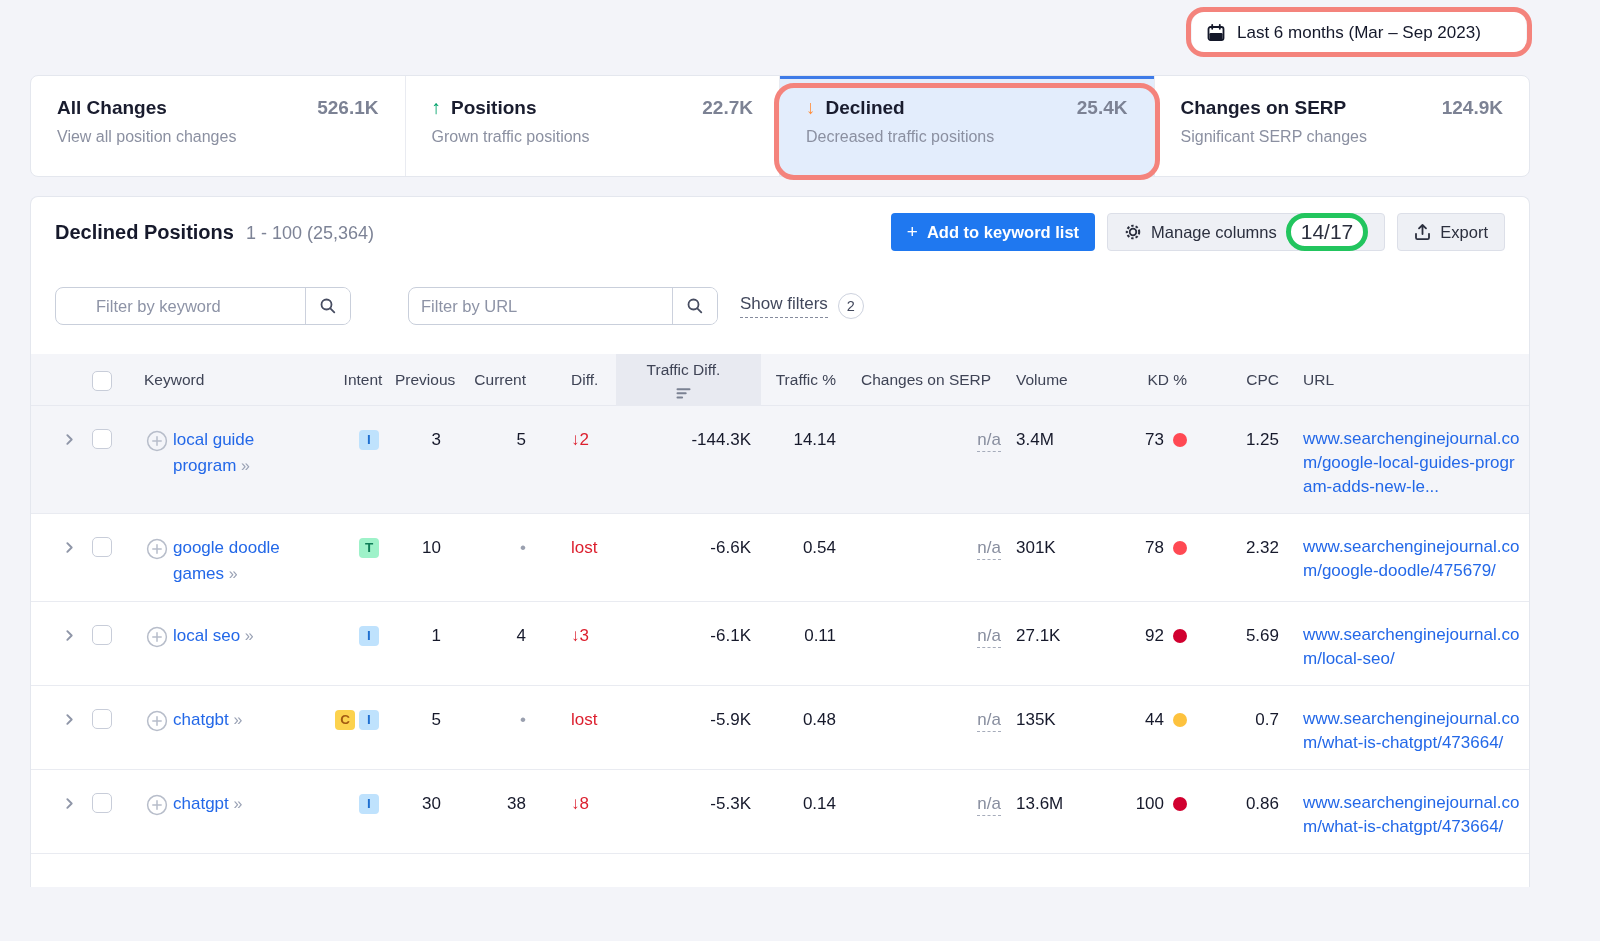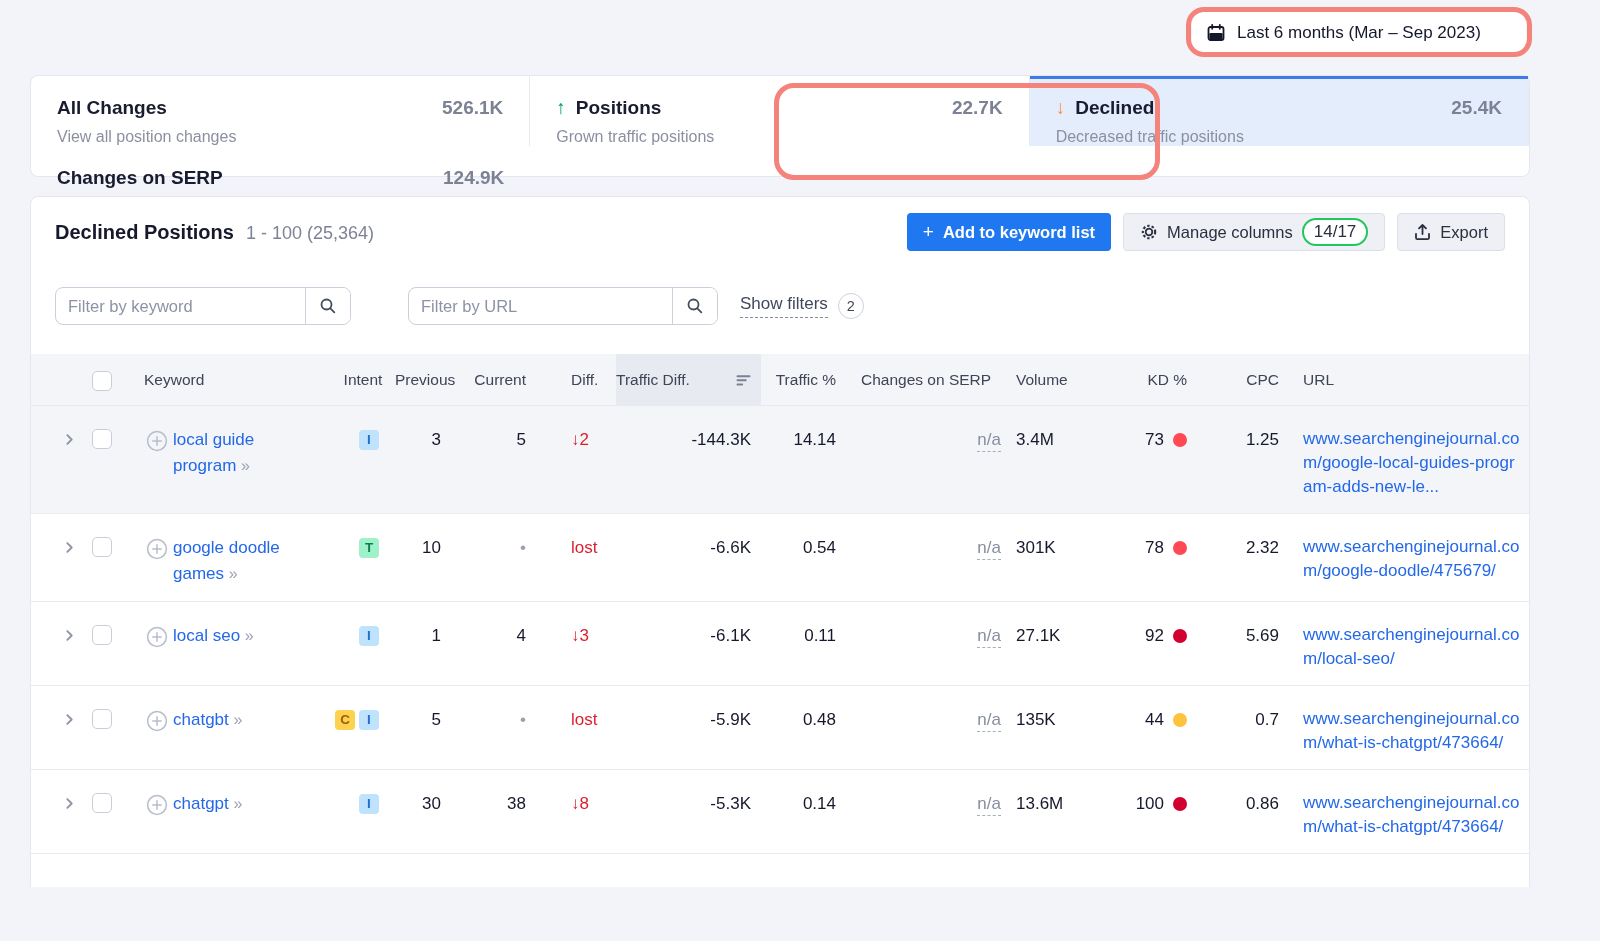--- a/index.html
+++ b/index.html
@@ -8,21 +8,21 @@
           font-family:"Liberation Sans", sans-serif; color:#16192b; overflow:hidden; }
   a { text-decoration:none; }
 
   
   .date-ctl { position:absolute; left:1192px; top:12px; width:334px; height:41px;
               background:#fff; border-radius:12px; display:flex; align-items:center;
               gap:11px; padding-left:14px; font-size:17px; font-weight:400; color:#14182a; cursor:pointer; }
 
   
   .tabs { position:absolute; left:30px; top:75px; width:1500px; height:102px; background:#fff;
-          border:1px solid #e4e7ee; border-radius:8px; display:grid; grid-template-columns:repeat(3,1fr); }
+          border:1px solid #e4e7ee; border-radius:8px; display:grid; grid-template-columns:repeat(4,1fr); }
   .tab { padding:21px 26px 0; border-right:1px solid #e9ebf1; cursor:pointer; }
   .tab:last-child { border-right:none; }
   .tab.selected { background:#e3edfc; box-shadow:inset 0 3px 0 #3e7be8; border-radius:0; }
   .tab-top { display:flex; justify-content:space-between; align-items:baseline; }
   .tab-label { font-size:19px; font-weight:600; color:#191c2e; display:flex; gap:10px; align-items:baseline; }
   .tab-arrow { font-weight:600; }
   .tab-count { font-size:19px; color:#7c8294; font-weight:700; }
   .tab-sub { margin-top:9px; font-size:16px; color:#8b90a1; }
 
   
@@ -32,42 +32,42 @@
   .toolbar { display:flex; justify-content:space-between; align-items:center; padding:16px 24px 0; }
   .tleft { display:flex; align-items:baseline; gap:12px; }
   .title { font-size:20px; font-weight:700; color:#16192b; }
   .range { font-size:18px; color:#7d8396; }
   .tright { display:flex; gap:12px; }
   .btn { height:38px; border:none; border-radius:4px; display:flex; align-items:center; gap:9px;
          padding:0 16px; font-size:16.5px; font-family:inherit; cursor:pointer; }
   .btn-primary { background:#1f78f0; color:#fff; font-weight:700; }
   .btn-primary .plus { font-size:19px; font-weight:400; }
   .btn-gray { background:#eef0f5; color:#2b2f3e; border:1px solid #dcdfe8; }
-  .pill { border:2px solid #22c55e; background:#fff; border-radius:999px; padding:2px 10px; font-size:17px; }
+  .pill { border:5px solid #22c55e; background:#fff; border-radius:999px; padding:2px 10px; font-size:21px; }
 
   .filters { display:flex; align-items:center; padding:0 24px; margin-top:36px; }
   .igroup { display:flex; height:38px; border:1px solid #c9cfdb; border-radius:8px; background:#fff; overflow:hidden; }
   .igroup input { border:none; outline:none; padding:0 12px; font-size:16.5px; font-family:inherit;
                   color:#16192b; width:100%; background:transparent; }
   .igroup input::placeholder { color:#8d93a6; }
-  .g-kw { width:296px; margin-right:30px; }
+  .g-kw { width:296px; margin-right:30px;padding-left:28px; }
   .g-url { width:310px;margin-left:27px; }
   .search-btn { width:45px; border:none; border-left:1px solid #ccd1dd; background:#fff; display:flex;
                 align-items:center; justify-content:center; cursor:pointer; flex:none; }
   .show-filters { display:flex; align-items:center; gap:10px; margin-left:22px; }
   .sf-link { font-size:17px; color:#42485c; border-bottom:1px dashed #858b9c; padding-bottom:3px; cursor:pointer; }
   .sf-badge { width:26px; height:26px; border:1px solid #cdd2de; border-radius:50%; display:flex;
               align-items:center; justify-content:center; font-size:14.5px; color:#42485c; }
 
   
   .grid-row { display:grid; grid-template-columns:52px 38px 210px 64px 70px 71px 80px 145px 85px 170px 92px 95px 86px 1fr; }
   .thead { margin-top:29px; background:#f4f5f9; height:52px; align-items:center; font-size:15.5px;
            color:#3f4456; border-bottom:1px solid #e7e9f0; }
   .thead .c-sorted { background:#e8eaf1; height:52px; display:flex; align-items:center;
-                     justify-content:space-between; gap:8px; cursor:pointer; }
+                     justify-content:center; gap:8px; cursor:pointer;flex-direction:column; }
   .trow { align-items:start; padding:21px 0 14px; border-bottom:1px solid #e9ebf1; background:#fff;
           font-size:17px; line-height:26px; }
   .trow.hl { background:#f4f5f9; }
 
   .c-expand { display:flex; justify-content:center; padding-left:24px; }
   .expander { margin-top:6px; display:inline-flex; cursor:pointer; }
   .c-check { display:flex; justify-content:center; }
   .checkbox { width:20px; height:20px; border:1.5px solid #c8cdd9; border-radius:5px; background:#fff;
               display:inline-block; margin-top:2px; cursor:pointer; }
   .c-kw { padding-left:25px; display:flex; gap:5px; align-items:flex-start; }

